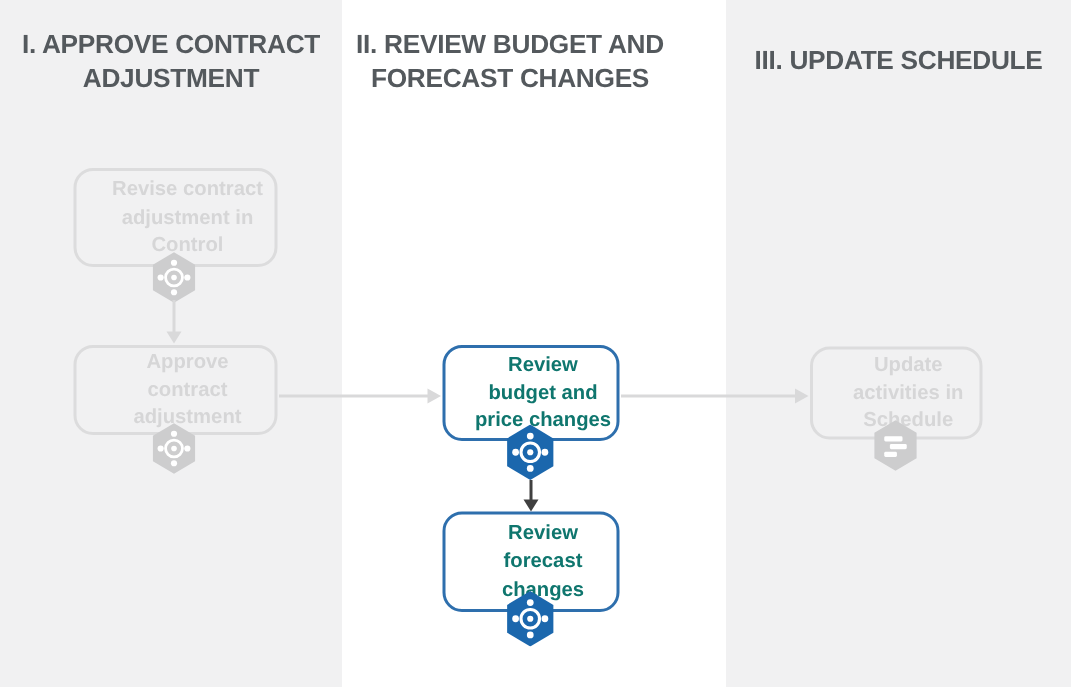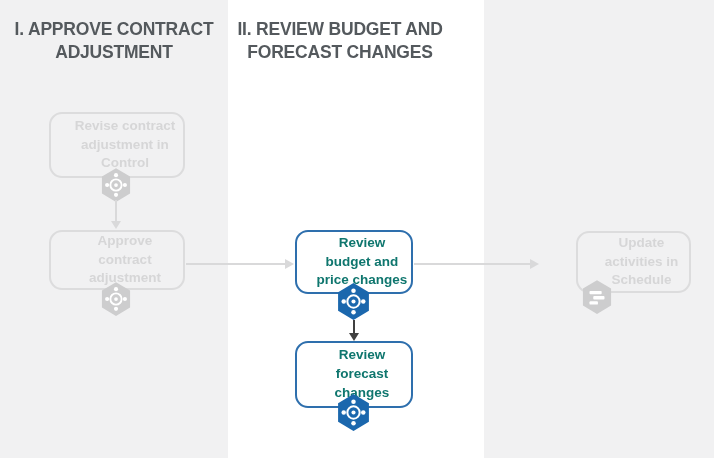--- a/index.html
+++ b/index.html
@@ -56,36 +56,37 @@
 <div class="canvas">
 
   <div class="col-bg gray" style="left:0;width:228px;"></div>
   <div class="col-bg white" style="left:228px;width:256px;"></div>
   <div class="col-bg gray" style="left:484px;width:230px;"></div>
 
   <div class="col-header" style="left:0;width:228px;">I. APPROVE CONTRACT
 ADJUSTMENT</div>
   <div class="col-header" style="left:212px;width:256px;">II. REVIEW BUDGET AND
 FORECAST CHANGES</div>
+  <div class="col-header" style="left:484px;width:230px;">III. UPDATE SCHEDULE</div>
 
   <div class="box inactive" style="left:49px;top:112px;width:136px;height:66px;">Revise contract
 adjustment in
 Control</div>
   <div class="box inactive" style="left:49px;top:230px;width:136px;height:60px;">Approve
 contract
 adjustment</div>
 
   <div class="box active" style="left:295px;top:230px;width:118px;height:64px;">Review
 budget and
 price changes</div>
   <div class="box active" style="left:295px;top:341px;width:118px;height:67px;">Review
 forecast
 changes</div>
 
-  <div class="box inactive" style="left:540px;top:231px;width:115px;height:62px;margin-left:36px;">Update
+  <div class="box inactive" style="left:540px;top:231px;width:115px;height:62px;">Update
 activities in
 Schedule</div>
 
   <svg class="hex-icon gray" style="left:101px;top:168px;" width="30" height="34" viewBox="0 0 32 36">
     <polygon points="16,0 31,9 31,27 16,36 1,27 1,9" fill="currentColor"></polygon>
     <circle cx="16" cy="18" r="6" fill="none" stroke="#fff" stroke-width="2"></circle>
     <circle cx="16" cy="18" r="2" fill="#fff"></circle>
     <circle cx="16" cy="7.5" r="2.2" fill="#fff"></circle>
     <circle cx="16" cy="28.5" r="2.2" fill="#fff"></circle>
     <circle cx="6.5" cy="18" r="2.2" fill="#fff"></circle>

